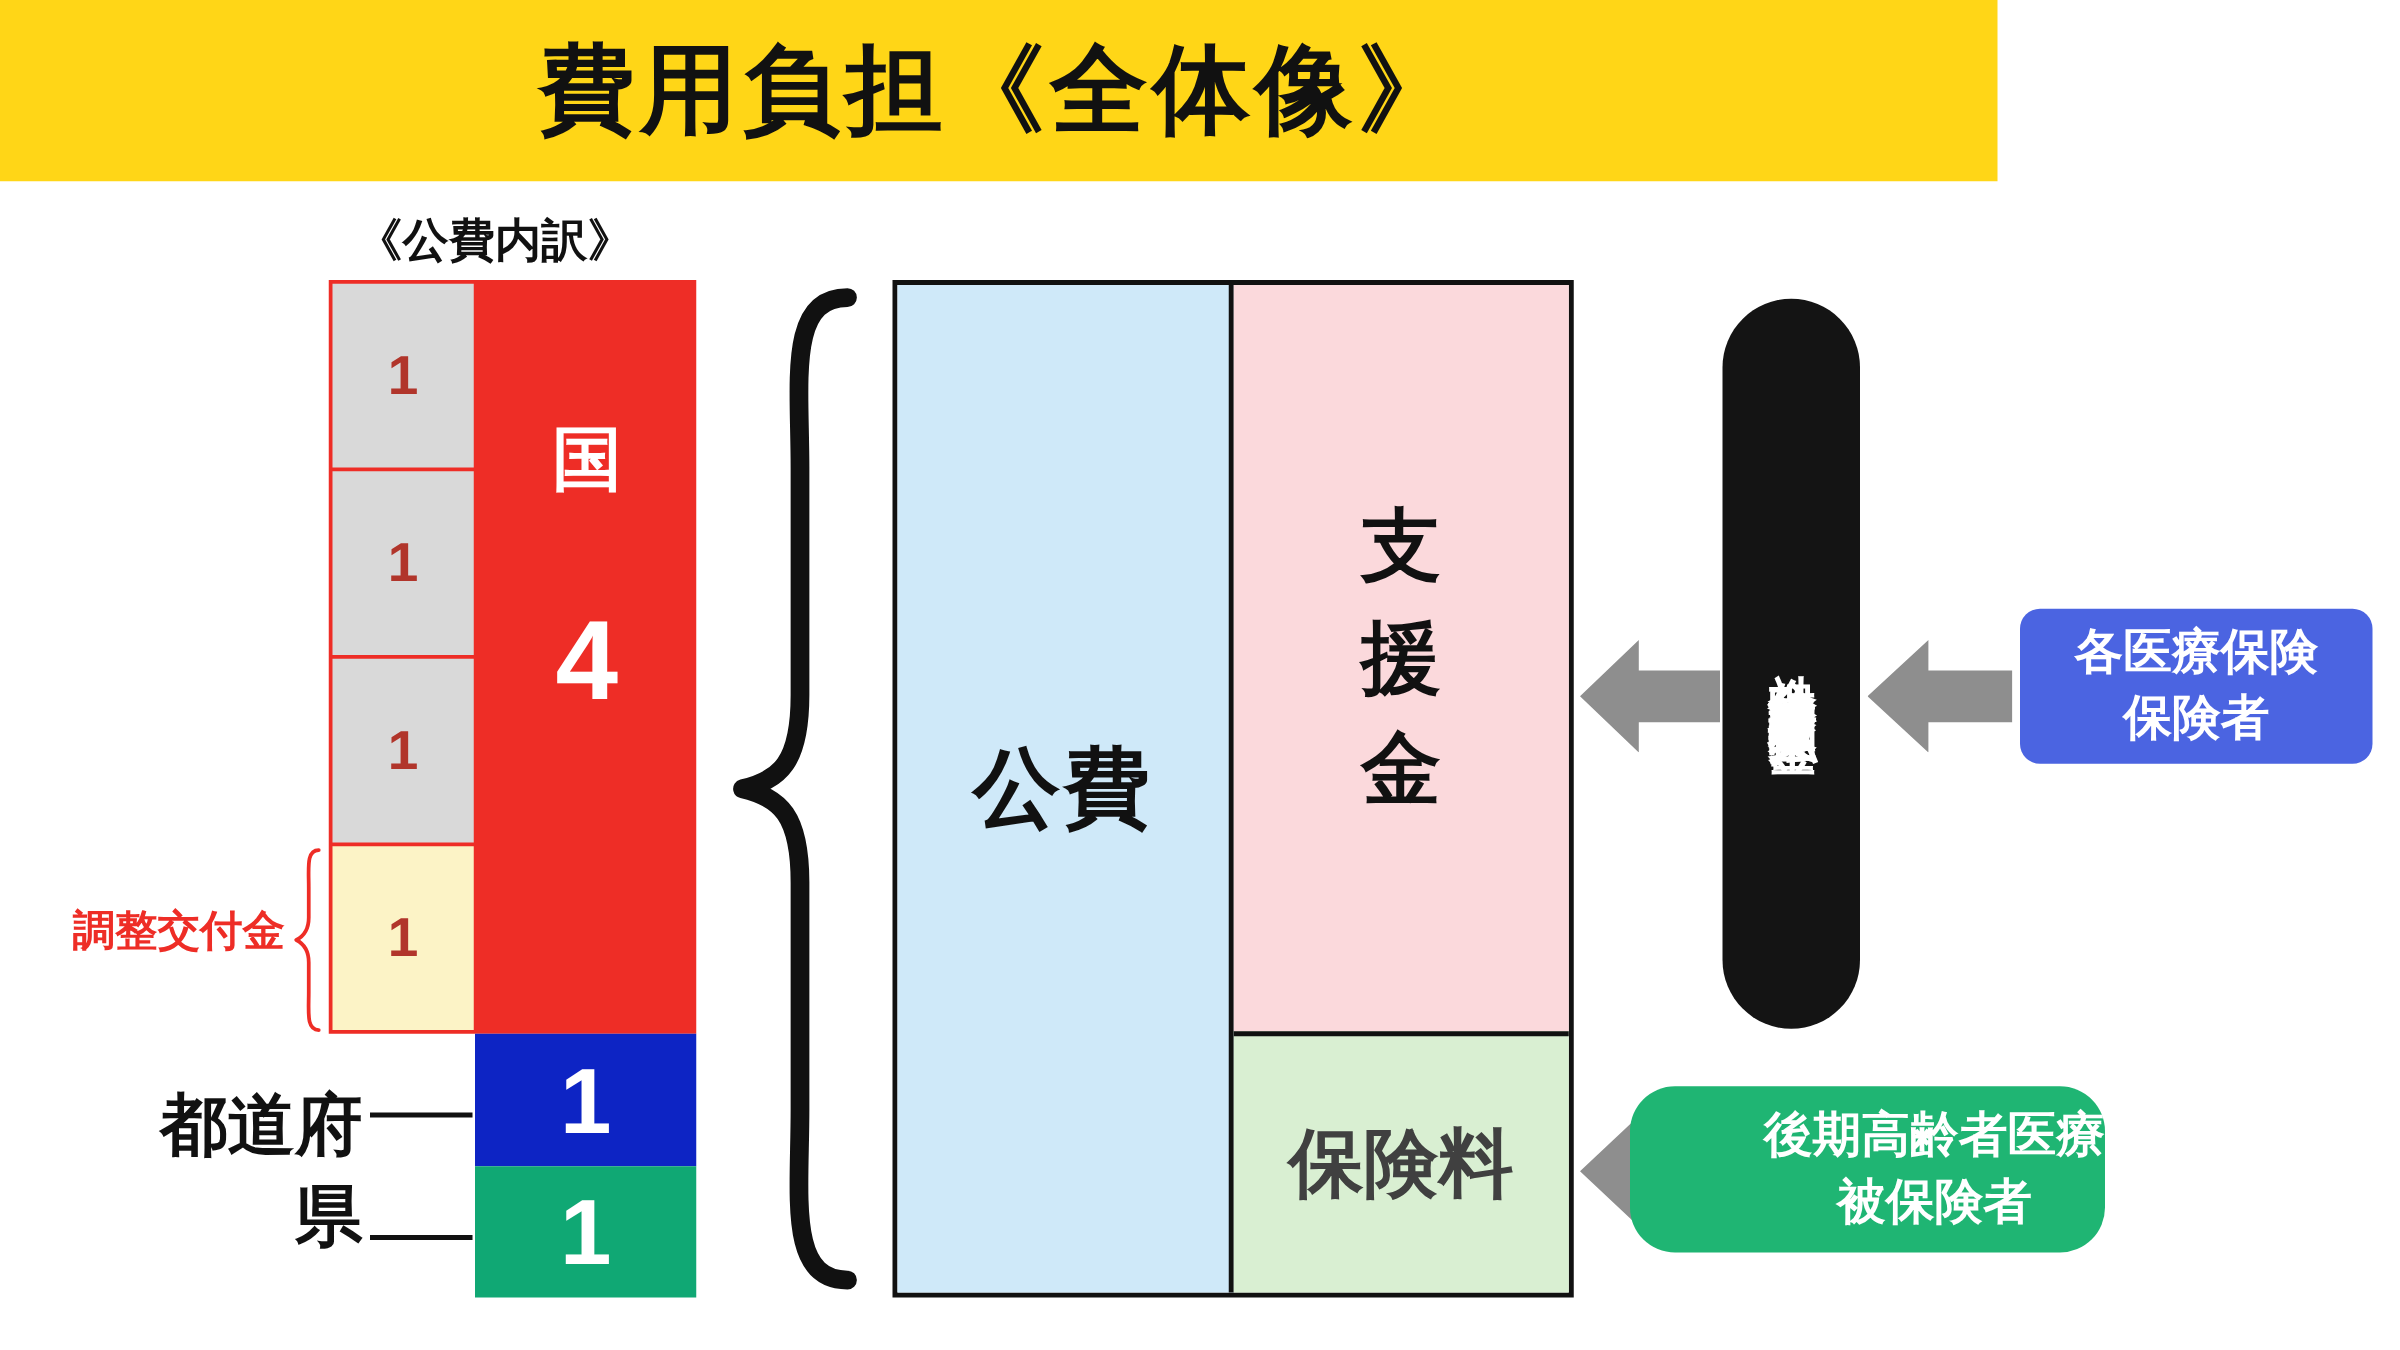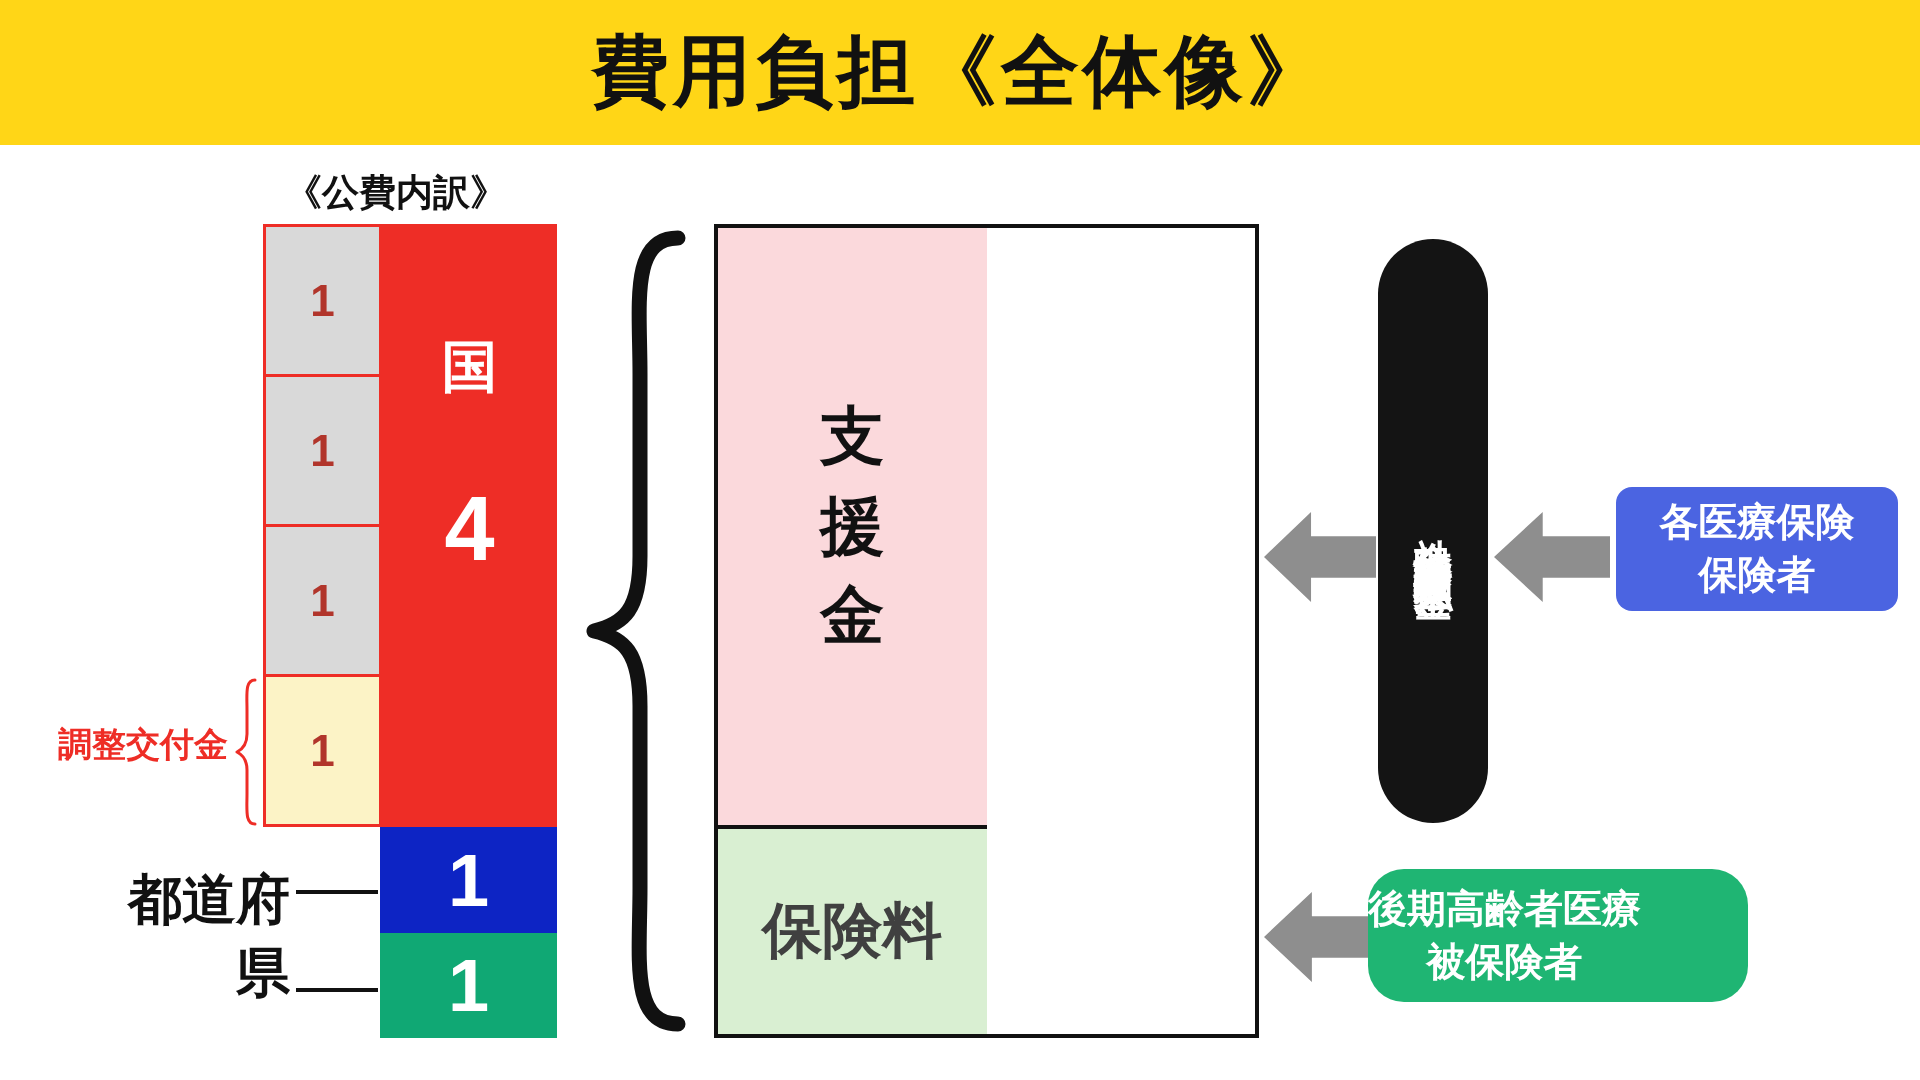--- a/index.html
+++ b/index.html
@@ -1,20 +1,20 @@
 <!DOCTYPE html>
 <html style="--yellow: #FFD617; --red: #EE2D26; --gray-box: #D9D9D9; --cream: #FCF3C6; --unit-red: #B1352B; --deep-blue: #0D24C4; --teal: #10A874; --light-blue: #CFE9F9; --pink: #FBD9DC; --light-green: #D9EFD2; --pill-black: #141414; --arrow-gray: #8E8E8E; --royal-blue: #4B64E1; --emerald: #1FB573;"><head>
 <meta charset="utf-8">
 <style>
   * { margin: 0; padding: 0; box-sizing: border-box; }
   html, body { width: 1920px; height: 1080px; background: #fff; font-family: "Liberation Sans", "DejaVu Sans", sans-serif; }
   .stage { position: relative; width: 1920px; height: 1080px; background: #fff; overflow: hidden; }
 
   
-  .banner { position: absolute; left: 0; top: 0; width: 1920px; height: 145px; background: var(--yellow); display: flex; align-items: center; justify-content: center; }
+  .banner { position: absolute; left: 0; top: 0; width: 1598px; height: 145px; background: var(--yellow); display: flex; align-items: center; justify-content: center; }
   .banner h1 { font-size: 78px; font-weight: bold; color: #111; letter-spacing: 4px; }
 
   
   .breakdown-heading { position: absolute; left: 285px; top: 168px; width: 250px; text-align: left; font-size: 37px; font-weight: 600; color: #111; }
 
   
   .national-bar { position: absolute; left: 263px; top: 224px; width: 294px; height: 603px; background: var(--red); }
   .unit-col { position: absolute; left: 263px; top: 224px; width: 119px; height: 603px; display: flex; flex-direction: column; padding: 3px; gap: 3px; }
   .unit-box { flex: 1; background: var(--gray-box); display: flex; align-items: center; justify-content: center; font-size: 44px; font-weight: 600; color: var(--unit-red); }
   .unit-box.grant { background: var(--cream); }
@@ -51,21 +51,21 @@
   .fund-pill .txt { writing-mode: vertical-rl; text-orientation: upright; color: #fff; font-size: 39px; font-weight: bold; letter-spacing: 4px; }
 
   
   .arrow-left { position: absolute; background: var(--arrow-gray); clip-path: polygon(0 50%, 42% 0, 42% 27%, 100% 27%, 100% 73%, 42% 73%, 42% 100%); }
   .arrow-support-in  { left: 1264px; top: 512px; width: 112px; height: 90px; }
   .arrow-fund-in     { left: 1494px; top: 512px; width: 116px; height: 90px; }
   .arrow-premium-in  { left: 1264px; top: 892px; width: 114px; height: 90px; }
 
   
   .insurers-box { position: absolute; left: 1616px; top: 487px; width: 282px; height: 124px; background: var(--royal-blue); border-radius: 16px; display: flex; align-items: center; justify-content: center; }
-  .insured-box  { position: absolute; left: 1368px; top: 869px; width: 380px; height: 133px; background: var(--emerald); border-radius: 36px; display: flex; align-items: center; justify-content: flex-start; }
+  .insured-box  { position: absolute; left: 1304px; top: 869px; width: 380px; height: 133px; background: var(--emerald); border-radius: 36px; display: flex; align-items: center; justify-content: flex-end; }
   .rounded-txt { color: #fff; font-size: 39px; font-weight: bold; text-align: center; white-space: pre-line; line-height: 1.35; }
 
   svg path { fill: none; stroke-linecap: round; stroke-linejoin: round; }
 </style>
 </head>
 <body>
 
 <div class="stage">
 
   <div class="banner">
@@ -97,20 +97,23 @@
   </div>
   <div class="prefecture-label">都道府県</div>
   <div class="leader-line leader-pref"></div>
   <div class="leader-line leader-muni"></div>
 
   <svg class="big-brace" viewBox="0 0 125 814">
     <path d="M 102 14 C 54 14 64 80 64 150 L 64 332 C 64 386 48 400 18 407 C 48 414 64 428 64 482 L 64 664 C 64 734 54 800 102 800" stroke="#111" stroke-width="15"></path>
   </svg>
 
   <div class="cost-box">
+    <div class="pane-public">
+      <span class="txt">公費</span>
+    </div>
     <div class="pane-right">
       <div class="pane-support">
         <span class="txt">支
 援
 金</span>
       </div>
       <div class="pane-premium">
         <span class="txt">保険料</span>
       </div>
     </div>

